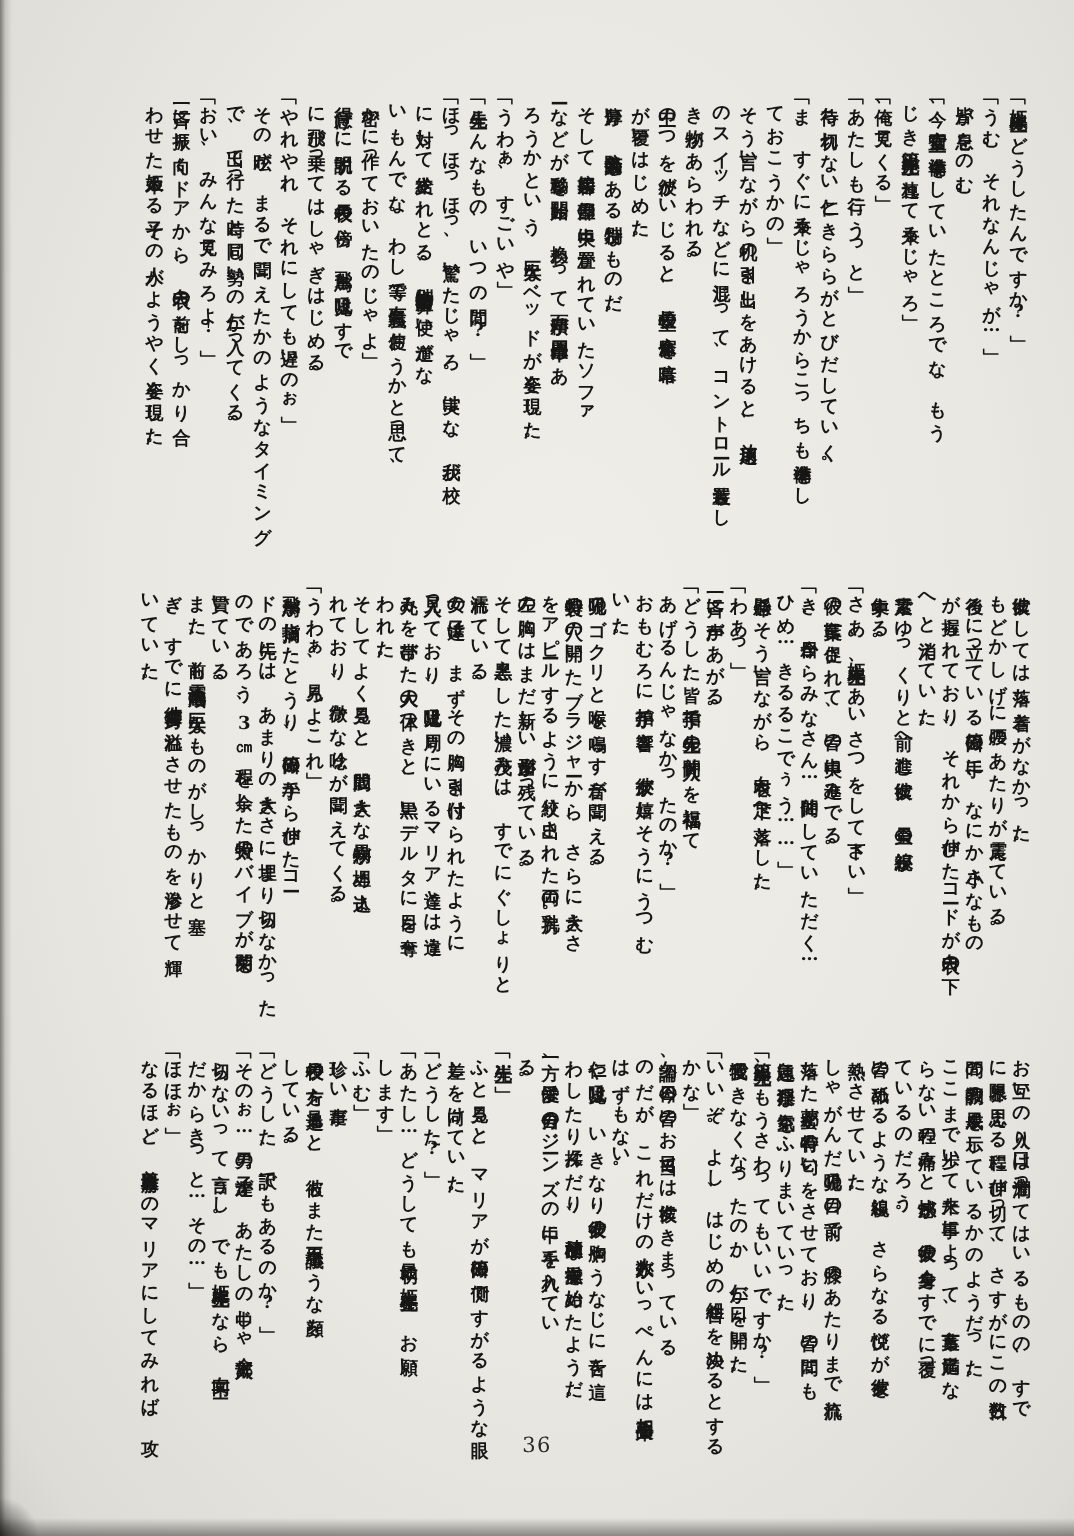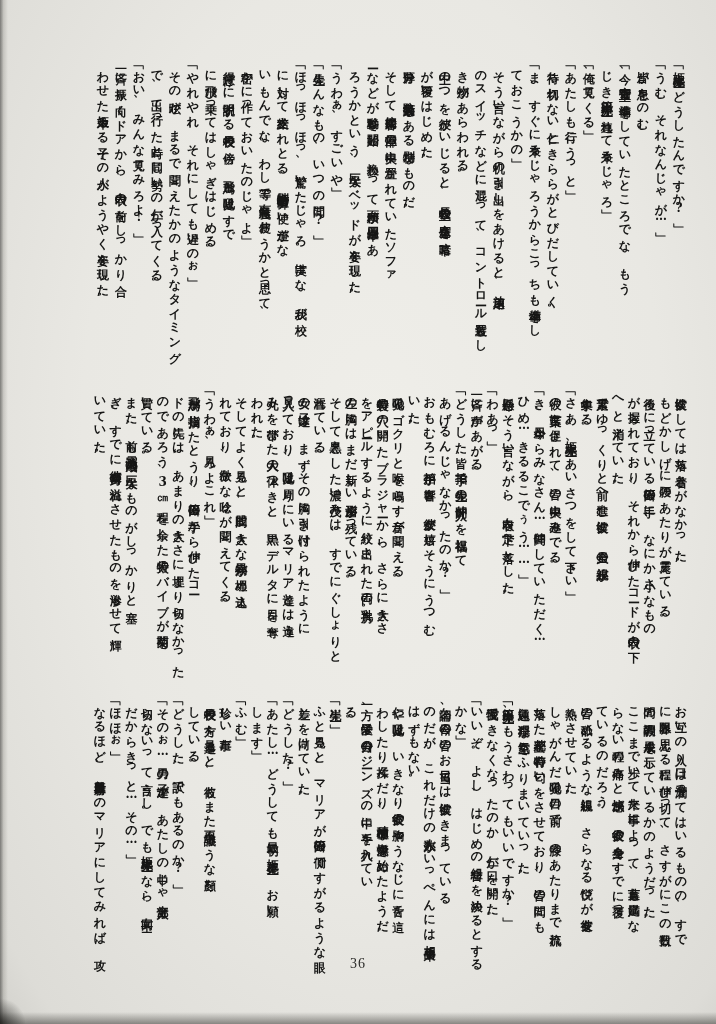--- a/index.html
+++ b/index.html
@@ -26,21 +26,20 @@
   .band-middle{top:388px;height:318px;line-height:15.7px;}
   .band-bottom{top:698px;height:308px;line-height:15.7px;}
   .tcol{white-space:nowrap;}
   .page-number{
     position:absolute;
     top:956px;left:50%;
     transform:translateX(-50%);
     font-size:14px;
     letter-spacing:1px;
     color:#2a2a28;
-    font-family:Liberation Serif, serif;
   }
   
   .edge-left{
     position:absolute;left:0;top:0;width:8px;height:100%;
     background:linear-gradient(90deg, rgba(40,40,38,.55) 0%, rgba(120,118,112,.25) 45%, rgba(0,0,0,0) 100%);
     pointer-events:none;
   }
   .edge-bottom{
     position:absolute;left:0;bottom:0;width:100%;height:12px;
     background:linear-gradient(0deg, rgba(45,44,40,.5) 0%, rgba(0,0,0,0) 100%);

